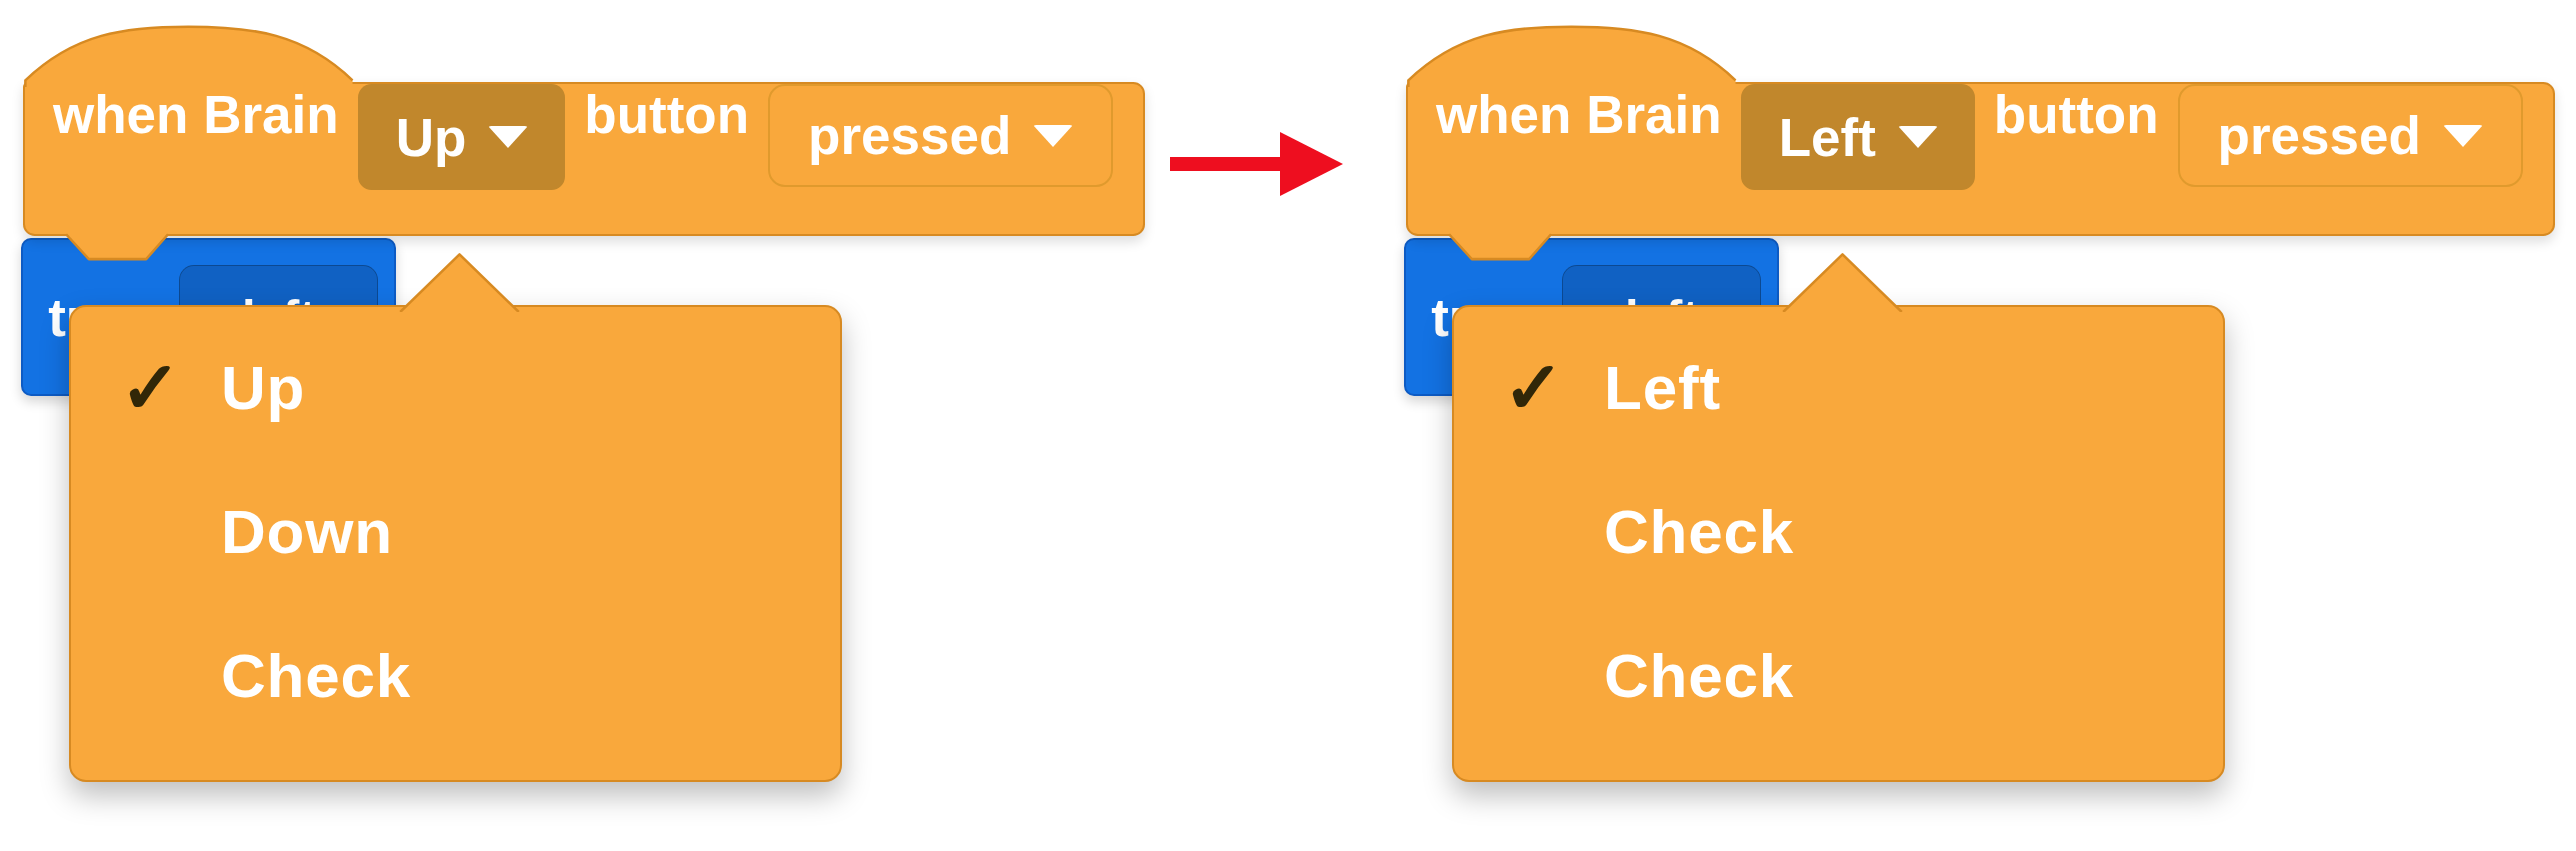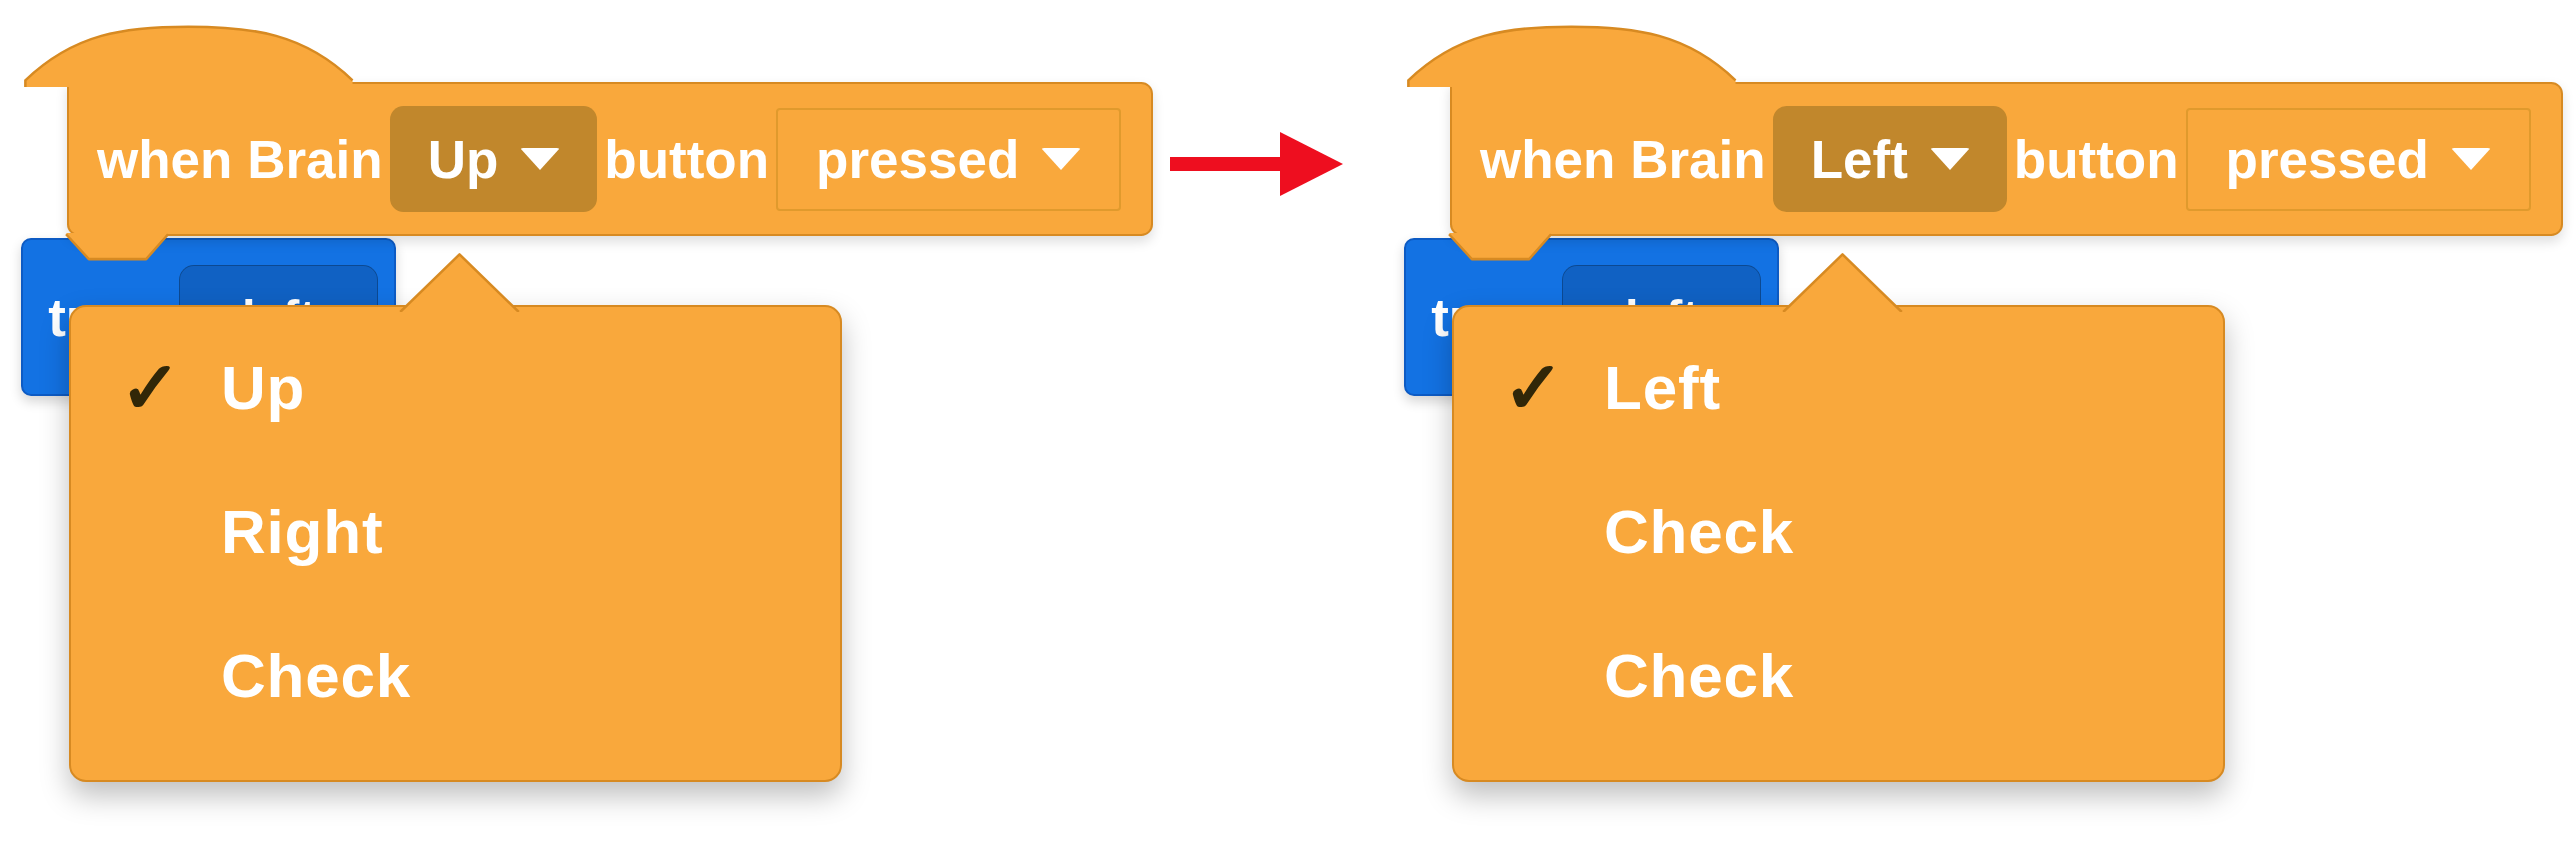--- a/index.html
+++ b/index.html
@@ -5,33 +5,32 @@
   html,body{margin:0;padding:0;background:#ffffff;}
   body{font-family:"Liberation Sans", sans-serif;}
   .stage{position:relative;width:2576px;height:852px;background:#ffffff;overflow:hidden;}
 
   .script{position:absolute;top:25px;}
 
   
   .dome{position:absolute;left:0;top:0;z-index:4;pointer-events:none;}
   .hat-body{
     position:absolute;left:0;top:57px;height:154px;z-index:3;
-    display:inline-flex;align-items:center;gap:7px;
+    display:inline-flex;gap:19px;
     padding:0 30px 0 28px;box-sizing:border-box;
     background:#F9A83C;border:2.5px solid #D78A22;
     border-radius:5px 11.8px 11.8px 11.8px;
     box-shadow:0 5.9px 11.8px rgba(0,0,0,0.13);
     white-space:nowrap;
-    margin-left:44px;
   }
   .tab{position:absolute;z-index:4;left:42px;top:208px;pointer-events:none;}
   .lbl{color:#ffffff;font-size:53px;font-weight:600;}
   .sel{display:inline-flex;align-items:center;gap:22px;cursor:pointer;box-sizing:border-box;}
   .sel.dark{height:106px;border-radius:13.5px;background:#C1872C;padding:0 37px 0 38px;}
-  .sel.outl{height:103px;border-radius:4px;border:2.5px solid #E09A2D;padding:0 38px;background:transparent;}
+  .sel.outl{height:103px;border-radius:17px;border:2.5px solid #E09A2D;padding:0 38px;background:transparent;}
   .caret{width:0;height:0;border-left:20px solid transparent;border-right:20px solid transparent;border-top:22px solid #ffffff;border-radius:3.4px;}
 
   
   .blue{
     position:absolute;left:-1.7px;top:213px;width:375px;height:158px;z-index:1;
     background:#1372E3;border:2.5px solid #0D5BC4;border-radius:10px;
     box-sizing:border-box;display:flex;align-items:center;
     padding-left:25px;box-shadow:0 5.9px 11.8px rgba(0,0,0,0.16);
   }
   .bfield{
@@ -100,21 +99,21 @@
       <svg class="ptr" width="127" height="61" viewBox="0 0 150 72">
         <path d="M5,72 L75,4 L145,72 Z" fill="#F9A83C"></path>
         <path d="M5,72 L75,4 L145,72" fill="none" stroke="#D78A22" stroke-width="3" stroke-linejoin="round"></path>
       </svg>
       <div class="mi">
         <span class="chk">✓</span>
         <span class="milbl">Up</span>
       </div>
       <div class="mi">
         <span class="chk"></span>
-        <span class="milbl">Right</span>
+        <span class="milbl">Down</span>
       </div>
       <div class="mi">
         <span class="chk"></span>
         <span class="milbl">Check</span>
       </div>
     </div>
   </section>
 
   <div class="arrow">
     <div class="shaft"></div>

